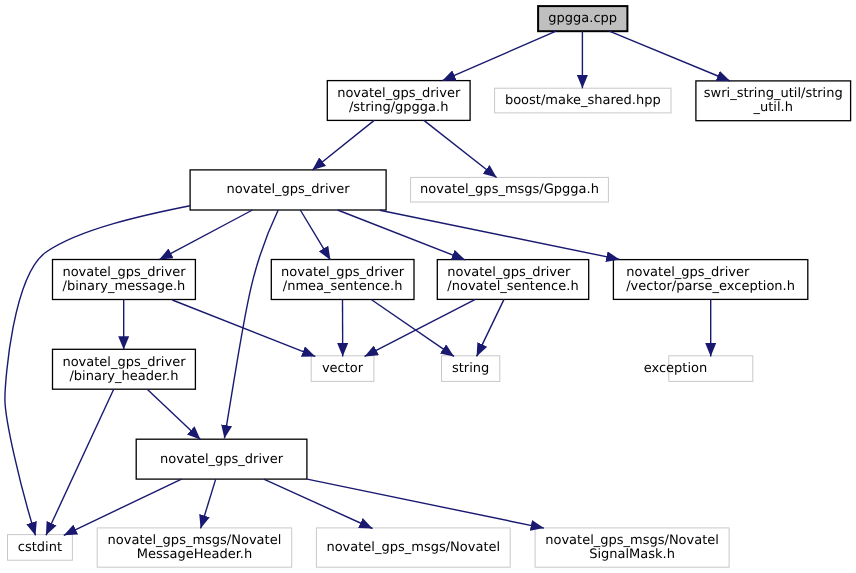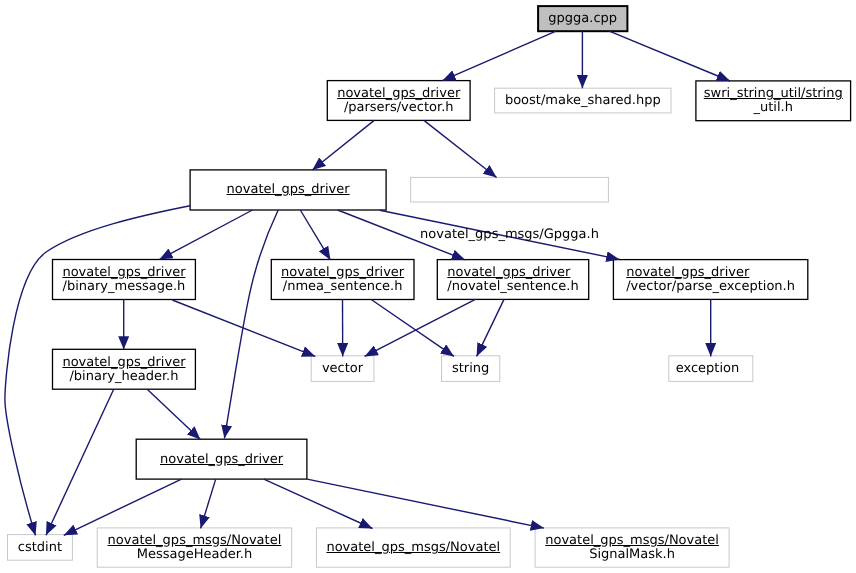--- a/index.html
+++ b/index.html
@@ -8,21 +8,21 @@
      font-family:"DejaVu Sans",sans-serif;-webkit-font-smoothing:antialiased;text-rendering:geometricPrecision;}
 #graph{position:absolute;inset:0;width:748px;height:573px;}
 #edges{position:absolute;left:0;top:0;width:856px;height:573px;}
 .edge{fill:none;stroke:#191970;stroke-width:1.4;}
 .node{position:absolute;box-sizing:border-box;display:flex;flex-direction:column;
       align-items:center;justify-content:center;text-align:center;
       font-size:13px;line-height:14.4px;color:#000;background:transparent;
       white-space:nowrap;}
 .lbl{display:flex;flex-direction:column;position:relative;top:0.7px;}
 .node .ln{display:block;}
-.node .ln.lj{text-align:left;align-self:flex-start;text-decoration:underline;}
+.node .ln.lj{text-align:left;align-self:flex-start;}
 .node .ln.ctr{text-align:center;align-self:center;}
 
 </style>
 </head>
 <body>
 
 <div id="graph">
 <svg id="edges" viewBox="0 0 856 573" width="856" height="573" xmlns="http://www.w3.org/2000/svg">
 <defs>
 <marker id="ah" markerWidth="14" markerHeight="11" refX="13.3" refY="5.5" orient="auto" markerUnits="userSpaceOnUse">
@@ -74,40 +74,40 @@
 <path class="edge" marker-end="url(#ah)" d="M307.1,479.1 L543.9,528.1"></path>
 </svg>
 <div class="node" style="left:537.10px;top:5.10px;width:91.30px;height:27.10px;">
       <span class="lbl">
         <span class="ln ctr">gpgga.cpp</span>
       </span>
     </div>
 <div class="node" style="left:326.65px;top:79.95px;width:144.10px;height:41.10px;">
       <span class="lbl">
         <span class="ln lj">novatel_gps_driver</span>
-        <span class="ln ctr">/parsers/vector.h</span>
+        <span class="ln ctr">/string/gpgga.h</span>
       </span>
     </div>
 <div class="node" style="left:695.25px;top:80.25px;width:156.00px;height:41.10px;">
       <span class="lbl">
         <span class="ln lj">swri_string_util/string</span>
         <span class="ln ctr">_util.h</span>
       </span>
     </div>
 <div class="node" style="left:494.10px;top:87.70px;width:177.40px;height:25.70px;">
       <span class="lbl">
         <span class="ln ctr">boost/make_shared.hpp</span>
       </span>
     </div>
 <div class="node" style="left:189.45px;top:169.25px;width:197.30px;height:41.40px;">
       <span class="lbl">
         <span class="ln lj">novatel_gps_driver</span>
       </span>
     </div>
-<div class="node" style="left:410.10px;top:176.90px;width:198.80px;height:25.60px;margin-top:45px;">
+<div class="node" style="left:410.10px;top:176.90px;width:198.80px;height:25.60px;">
       <span class="lbl">
         <span class="ln ctr">novatel_gps_msgs/Gpgga.h</span>
       </span>
     </div>
 <div class="node" style="left:51.85px;top:258.85px;width:144.20px;height:41.30px;">
       <span class="lbl">
         <span class="ln lj">novatel_gps_driver</span>
         <span class="ln ctr">/binary_message.h</span>
       </span>
     </div>
@@ -138,21 +138,21 @@
 <div class="node" style="left:310.70px;top:355.30px;width:63.70px;height:26.60px;align-items:center;">
       <span class="lbl">
         <span class="ln ctr">vector</span>
       </span>
     </div>
 <div class="node" style="left:441.00px;top:355.30px;width:59.30px;height:26.60px;">
       <span class="lbl">
         <span class="ln ctr">string</span>
       </span>
     </div>
-<div class="node" style="left:665px;top:355.30px;width:85.00px;height:26.60px;border-radius:10px;">
+<div class="node" style="left:633px;top:355.30px;width:85.00px;height:26.60px;border-radius:10px;">
       <span class="lbl">
         <span class="ln ctr">exception</span>
       </span>
     </div>
 <div class="node" style="left:135.55px;top:438.55px;width:172.00px;height:41.20px;">
       <span class="lbl">
         <span class="ln lj">novatel_gps_driver</span>
       </span>
     </div>
 <div class="node" style="left:7.00px;top:534.10px;width:65.90px;height:26.60px;">

